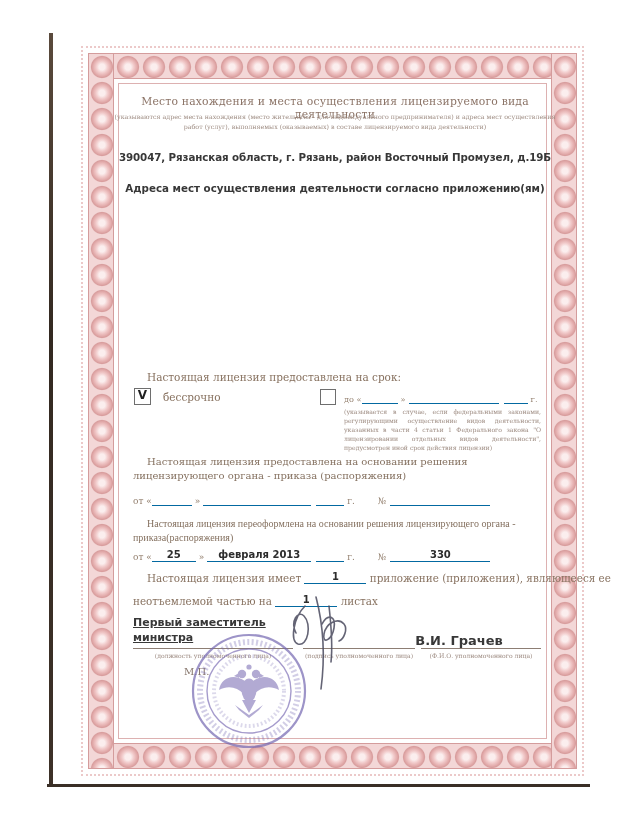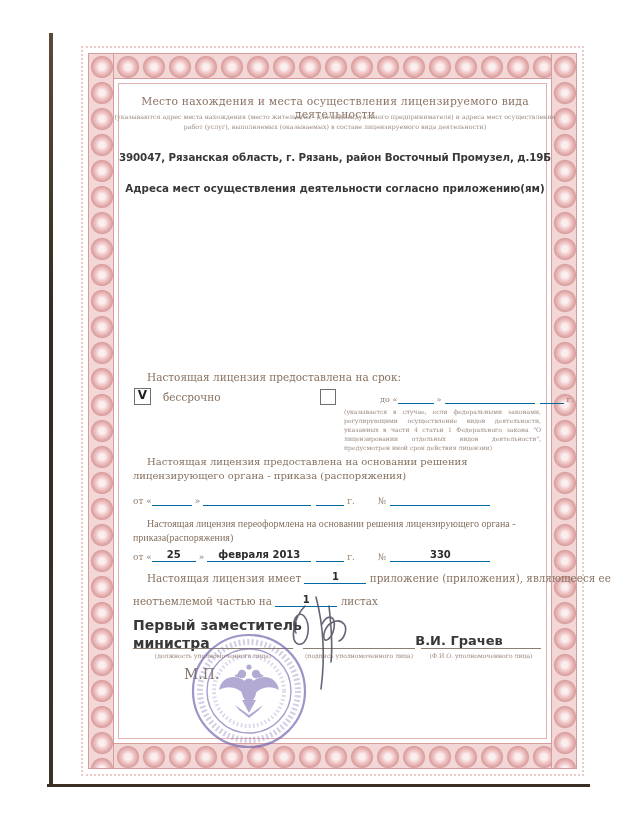--- a/index.html
+++ b/index.html
@@ -40,49 +40,49 @@
 
   .term-label{left:147px;top:371px;font-size:10.5px;}
   .checkbox{width:17px;height:17px;border:1.6px solid #6e6e6e;background:#fff;
     display:flex;align-items:center;justify-content:center;}
   .cb1{left:134px;top:388px;}
   .cb2{left:320px;top:389px;width:16px;height:16px;border-width:1.2px;}
   .vmark{font-family:"DejaVu Sans",sans-serif;font-weight:bold;font-size:12px;color:#1f1f1f;margin-top:-4px;}
   .cb1-label{left:163px;top:391px;font-size:10.5px;}
 
   .row{white-space:nowrap;font-size:9px;color:#94806f;}
-  .until-row{left:344px;top:391px;font-size:8.2px;margin-left:36px;}
+  .until-row{left:344px;top:391px;font-size:8.2px;}
   .until-note{left:344px;top:407px;width:197px;font-size:6.15px;line-height:1.48;text-align:justify;}
 
   .para{width:412px;font-size:10px;line-height:1.4;text-indent:14px;color:#84705f;}
   .granted-label{left:133px;top:455px;}
   .granted-row{left:133px;top:493px;}
   .reissued-label{left:133px;top:517px;font-family:Liberation Serif, serif;}
   .reissued-row{left:133px;top:549px;}
 
   .ul{display:inline-block;border-bottom:1px solid #0369a1;height:13px;line-height:12px;
     vertical-align:bottom;text-align:center;}
   .val{font-family:"DejaVu Sans",sans-serif;font-weight:bold;color:#2d2d2d;font-size:10px;}
   .tok{margin:0 3px;}
   .gap{display:inline-block;width:20px;}
 
   .attach1{left:147px;top:571px;font-size:10.4px;color:#84705f;white-space:nowrap;}
   .attach2{left:133px;top:594px;font-size:10.4px;color:#84705f;white-space:nowrap;}
 
-  .pos{left:133px;top:616px;font-size:14px;line-height:1.32;}
+  .pos{left:133px;top:616px;font-size:11px;line-height:1.32;text-decoration:underline;}
   .name{left:399px;top:633px;width:120px;font-size:13px;}
   .sig-line{top:648px;border-top:1px solid #8d7e74;height:0;}
   .line-l{left:133px;width:160px;}
   .line-m{left:303px;width:112px;}
   .line-r{left:421px;width:120px;}
   .caption{top:652px;font-size:6.1px;color:#9c8a80;text-align:center;}
   .cap-l{left:123px;width:180px;}
   .cap-m{left:295px;width:128px;}
   .cap-r{left:413px;width:136px;}
-  .mp{left:184px;top:666px;font-size:14px;color:#86756b;}
+  .mp{left:184px;top:666px;font-size:10px;color:#86756b;}
 
   .stamp{left:189px;top:628px;}
   .signature{left:281px;top:594px;}
 </style>
 </head>
 <body>
 
 <div class="edge-left"></div>
 <div class="edge-bottom"></div>
 

